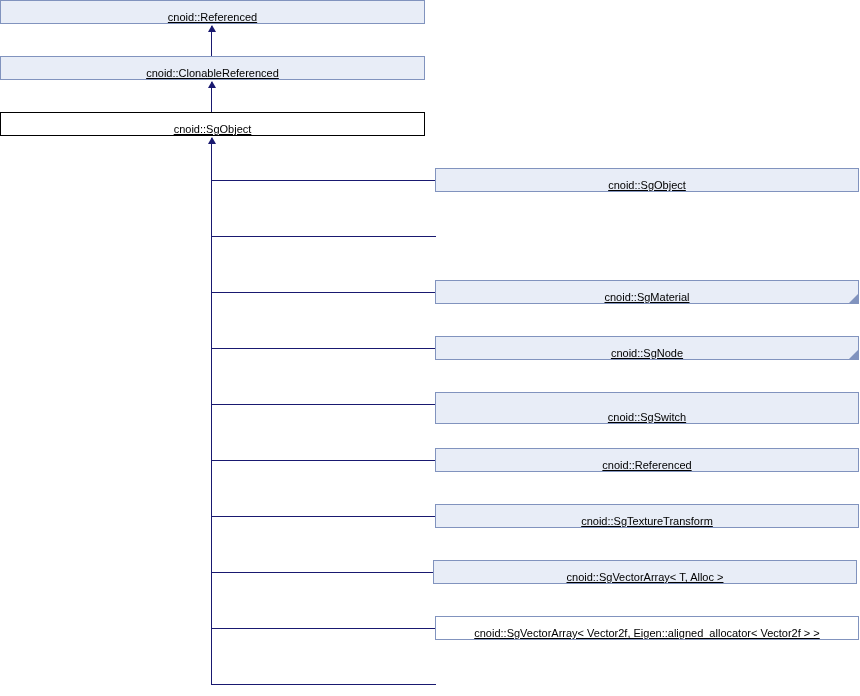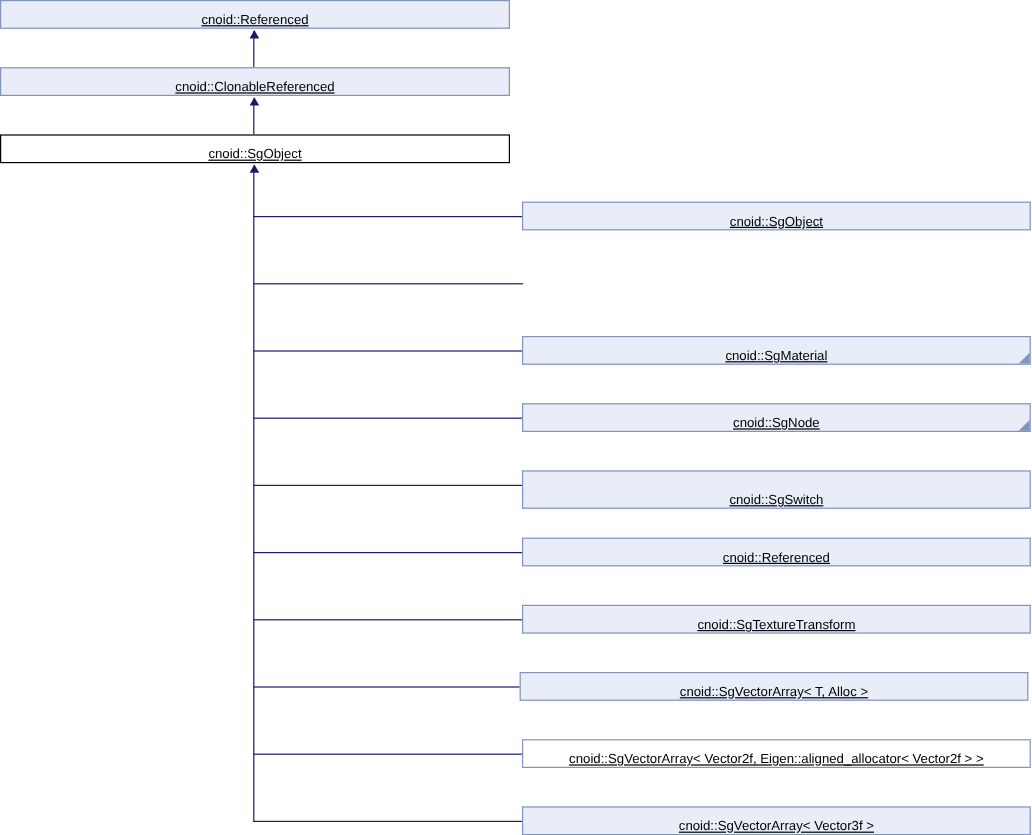--- a/index.html
+++ b/index.html
@@ -113,16 +113,13 @@
   </div>
     <div class="node" style="left: 435px; top: 504px; width: 424px; height: 24px;">
     <span class="node-label">cnoid::SgTextureTransform</span>
   </div>
     <div class="node" style="left: 433px; top: 560px; width: 424px; height: 24px;">
     <span class="node-label">cnoid::SgVectorArray&lt; T, Alloc &gt;</span>
   </div>
     <div class="node plain" style="left: 435px; top: 616px; width: 424px; height: 24px;">
     <span class="node-label">cnoid::SgVectorArray&lt; Vector2f, Eigen::aligned_allocator&lt; Vector2f &gt; &gt;</span>
   </div>
-    <div class="node" style="left: 435px; top: 672px; width: 424px; height: 24px;">
-    <span class="node-label">cnoid::SgVectorArray&lt; Vector3f &gt;</span>
-  </div>
   </div>
 
 </body></html>

